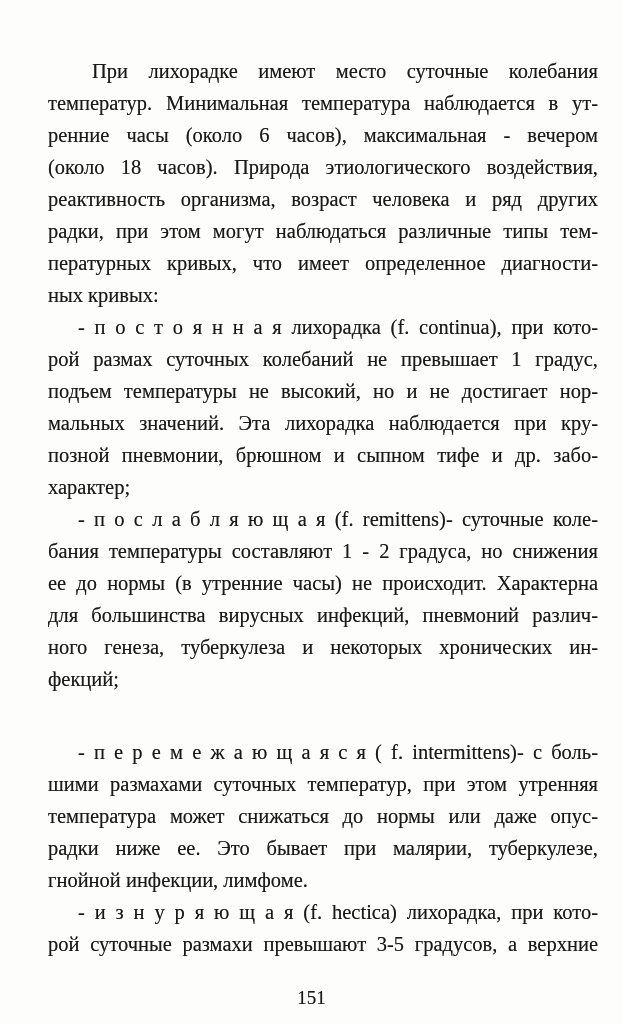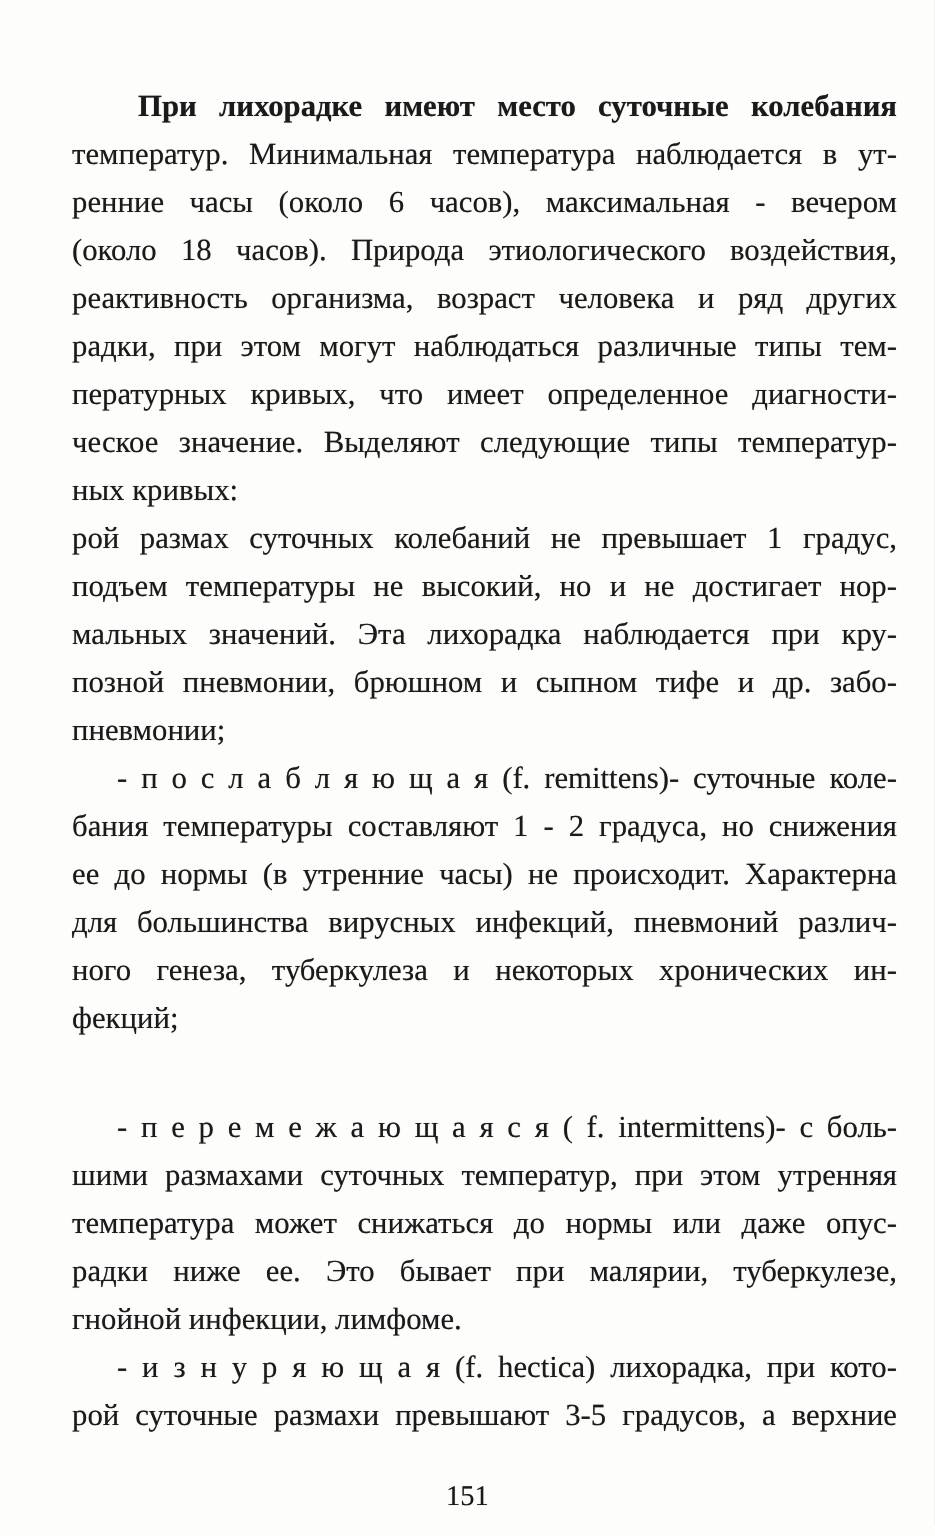--- a/index.html
+++ b/index.html
@@ -47,36 +47,36 @@
     font-size: 19px;
     text-shadow: 0 0 0.5px rgba(20,20,20,0.55);
   }
 </style>
 </head>
 <body>
 
 <div class="page">
   <div class="text-block">
       <div class="paragraph">
-        <div class="line" style="padding-left: 44px; font-weight: bold;">При лихорадке имеют место суточные колебания</div>
+        <div class="line" style="padding-left: 44px;">При лихорадке имеют место суточные колебания</div>
         <div class="line">температур. Минимальная температура наблюдается в ут-</div>
         <div class="line">ренние часы (около 6 часов), максимальная - вечером</div>
         <div class="line">(около 18 часов). Природа этиологического воздействия,</div>
         <div class="line">реактивность организма, возраст человека и ряд других</div>
         <div class="line">радки, при этом могут наблюдаться различные типы тем-</div>
         <div class="line">пературных кривых, что имеет определенное диагности-</div>
-        <div class="line">ческое значение. Выделяют следующие типы температур-</div>
         <div class="line no-just">ных кривых:</div>
       </div>
       <div class="paragraph">
+        <div class="line" style="padding-left: 30px;">- п о с т о я н н а я лихорадка (f. continua), при кото-</div>
         <div class="line">рой размах суточных колебаний не превышает 1 градус,</div>
         <div class="line">подъем температуры не высокий, но и не достигает нор-</div>
         <div class="line">мальных значений. Эта лихорадка наблюдается при кру-</div>
         <div class="line">позной пневмонии, брюшном и сыпном тифе и др. забо-</div>
-        <div class="line no-just">пневмонии;</div>
+        <div class="line no-just">характер;</div>
       </div>
       <div class="paragraph">
         <div class="line" style="padding-left: 30px;">- п о с л а б л я ю щ а я (f. remittens)- суточные коле-</div>
         <div class="line">бания температуры составляют 1 - 2 градуса, но снижения</div>
         <div class="line">ее до нормы (в утренние часы) не происходит. Характерна</div>
         <div class="line">для большинства вирусных инфекций, пневмоний различ-</div>
         <div class="line">ного генеза, туберкулеза и некоторых хронических ин-</div>
         <div class="line no-just">фекций;</div>
       </div>
       <div class="paragraph">

